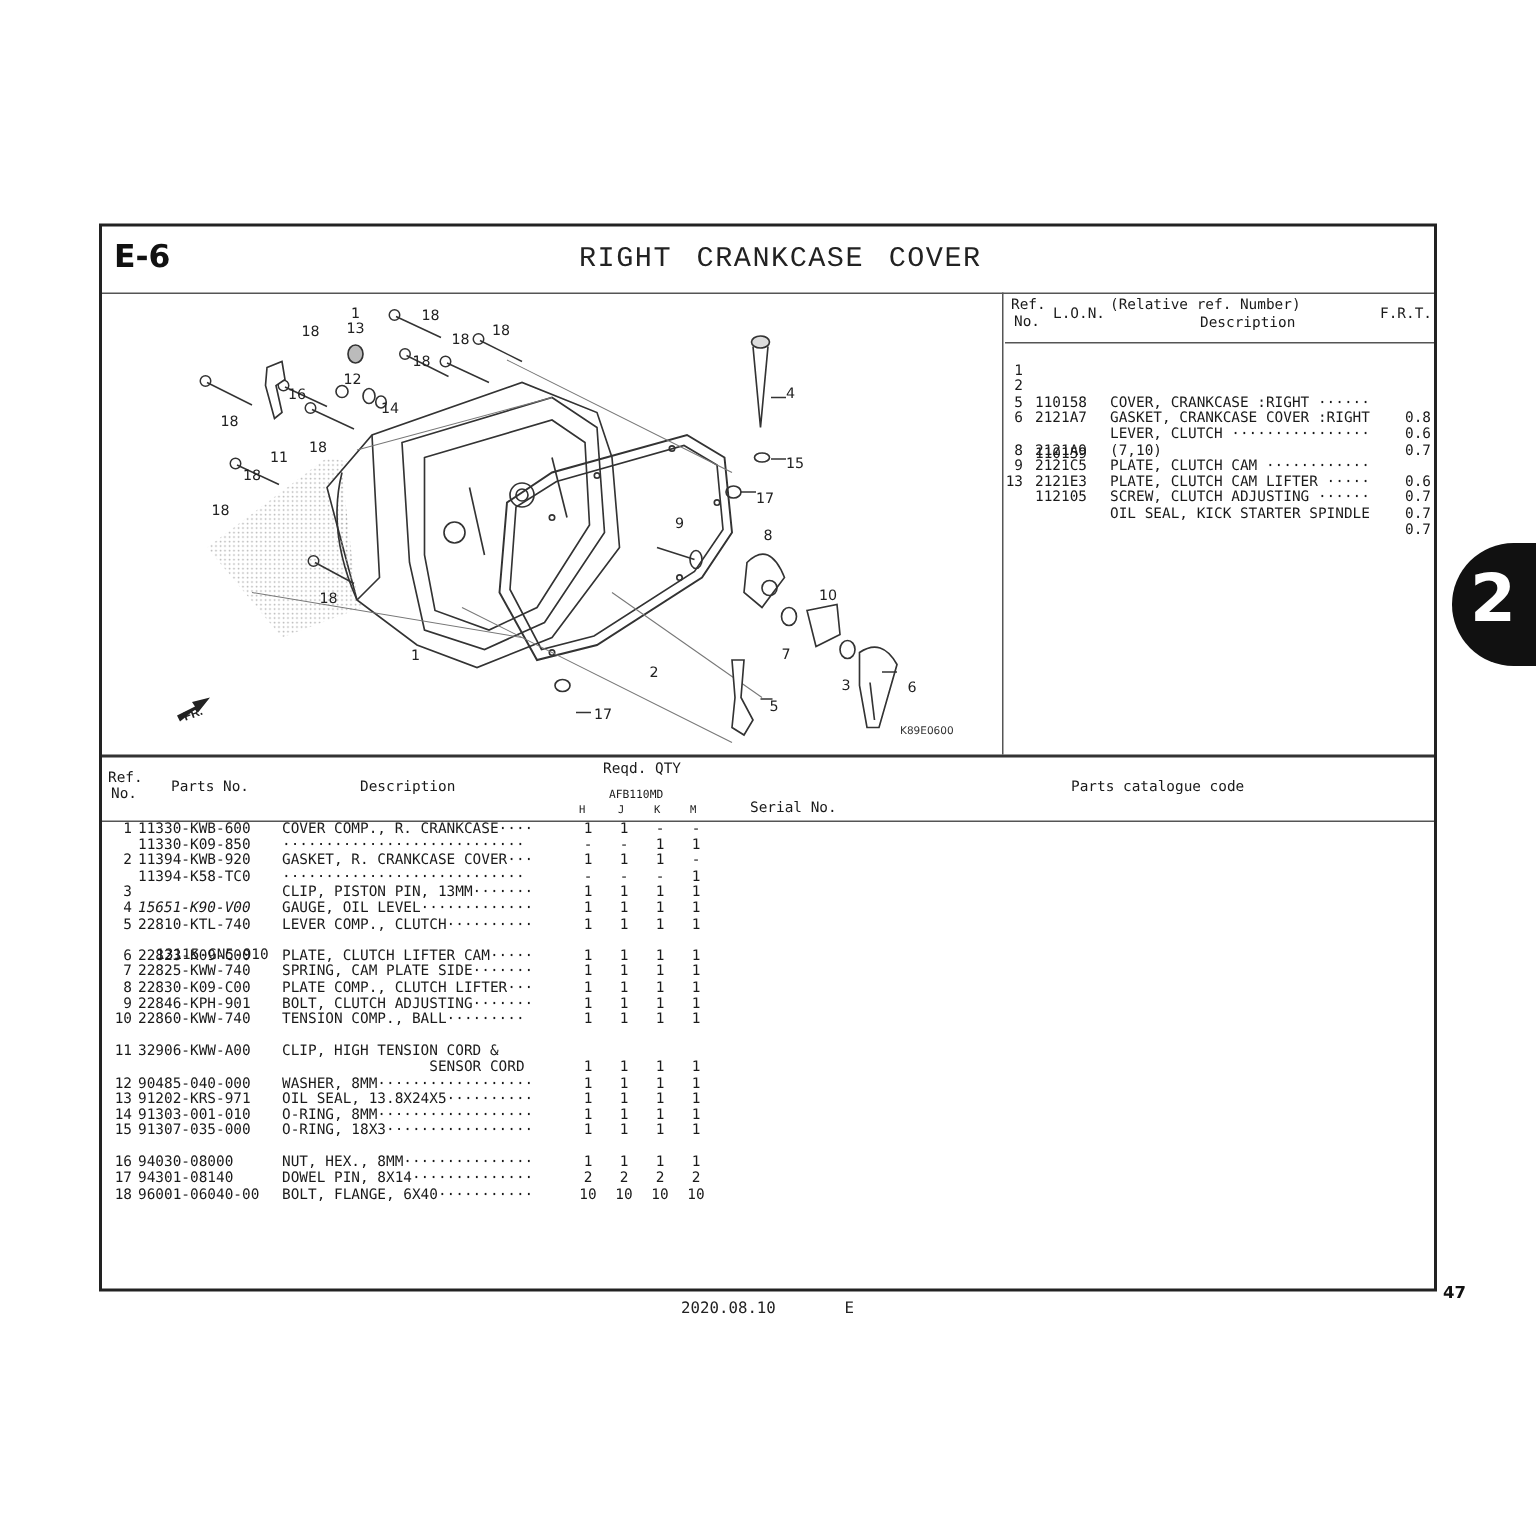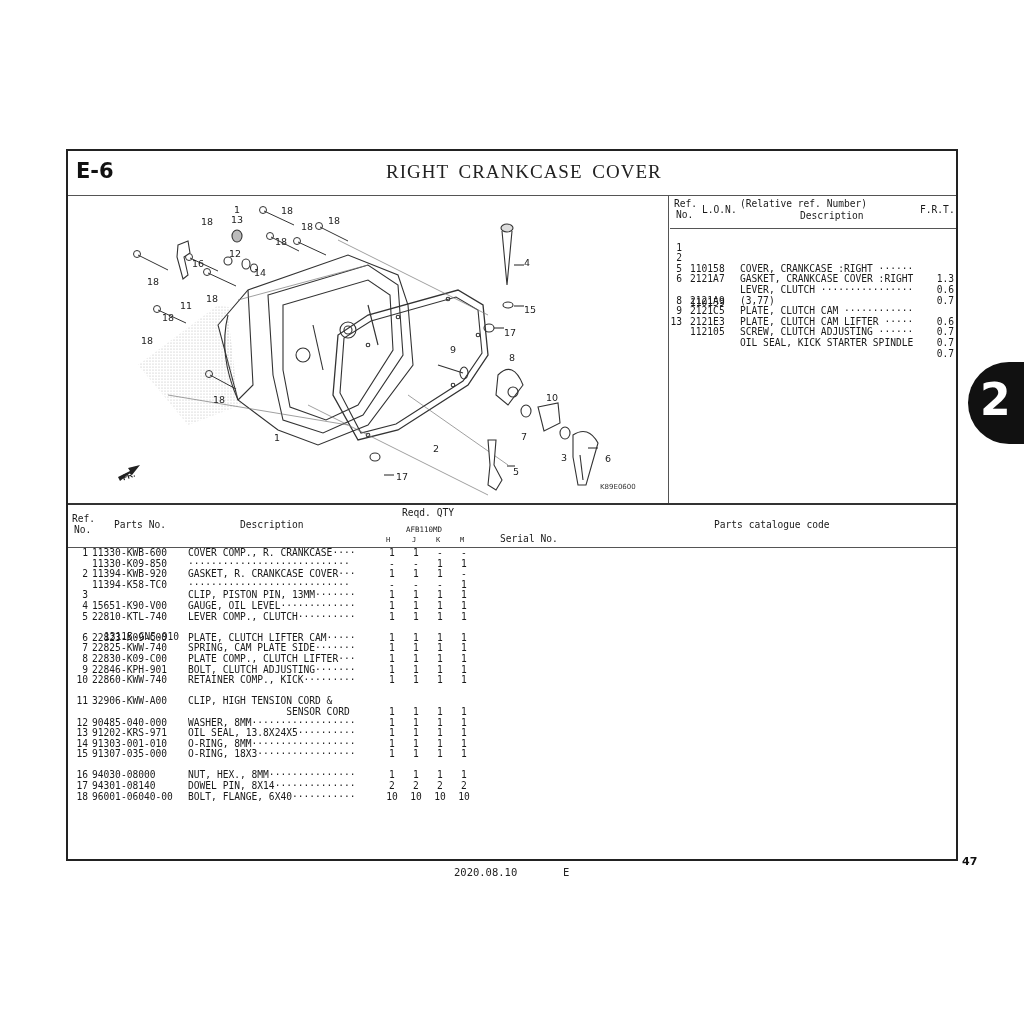--- a/index.html
+++ b/index.html
@@ -1,20 +1,20 @@
 <!DOCTYPE html>
 <html><head>
 <meta charset="utf-8">
 <style>
   html, body { margin:0; padding:0; background:#ffffff; }
   body { width:1024px; height:1024px; position:relative; overflow:hidden; font-family:"DejaVu Sans Mono", monospace; color:#1a1a1a; }
   .frame { position:absolute; left:66px; top:149px; width:892px; height:712px; border:2px solid #222; box-sizing:border-box; }
   .title-bar { position:absolute; left:0; top:0; right:0; height:44px; border-bottom:1.5px solid #555; }
   .section-code { position:absolute; left:8px; top:8px; font-family:"DejaVu Sans", sans-serif; font-weight:bold; font-size:21px; color:#111; }
-  .section-title { position:absolute; left:318px; top:10px; font-family:Liberation Serif, serif; font-size:19px; letter-spacing:1px; color:#222; word-spacing:4px; }
+  .section-title { position:absolute; left:318px; top:10px; font-family:Liberation Mono, monospace; font-size:19px; letter-spacing:1px; color:#222; word-spacing:4px; }
   .illus { position:absolute; left:0; top:44px; width:600px; height:308px; border-right:1.5px solid #555; }
   .frt { position:absolute; left:602px; top:44px; right:0; height:308px; font-size:9.6px; line-height:10.6px; }
   .frt-head { position:absolute; left:0; right:0; top:0; height:33px; border-bottom:1.5px solid #555; }
   .frt-head span { position:absolute; white-space:nowrap; }
   .frt-rows { position:absolute; top:37px; left:0; right:0; }
   .frt-row { position:relative; height:10.6px; white-space:pre; }
   .frt-row span { position:absolute; white-space:pre; }
   .parts-head { position:absolute; left:0; top:352px; right:0; height:42px; border-top:2px solid #333; border-bottom:1.5px solid #555; font-size:9.6px; }
   .parts-head span { position:absolute; white-space:nowrap; }
   .parts-rows { position:absolute; left:0; top:396px; right:0; font-size:9.6px; }
@@ -145,38 +145,38 @@
       <span style="left:32px; top:10px;">L.O.N.</span>
       <span style="left:70px; top:4px;">(Relative ref. Number)</span>
       <span style="left:130px; top:16px;">Description</span>
       <span style="left:250px; top:10px;">F.R.T.</span>
     </div>
     <div class="frt-rows">
       <div class="frt-row">
         <span style="right:274px; text-align:right;">1</span>
         <span style="left:20px;margin-top:45px;">110159</span>
         <span style="left:70px;">COVER, CRANKCASE :RIGHT ······</span>
-        <span style="right:2px;">1.3</span>
+        <span style="right:2px;">0.8</span>
       </div>
       <div class="frt-row">
         <span style="right:274px;">2</span>
         <span style="left:20px;">110158</span>
         <span style="left:70px;">GASKET, CRANKCASE COVER :RIGHT</span>
         <span style="right:2px;">0.6</span>
       </div>
       <div class="frt-row">
         <span style="right:274px;">5</span>
         <span style="left:20px;">2121A7</span>
         <span style="left:70px;">LEVER, CLUTCH ················</span>
         <span style="right:2px;">0.7</span>
       </div>
       <div class="frt-row">
         <span style="right:274px;">6</span>
         <span style="left:20px;"></span>
-        <span style="left:70px;">(3,77)</span>
+        <span style="left:70px;">(7,10)</span>
         <span style="right:2px;"></span>
       </div>
       <div class="frt-row">
         <span style="right:274px;"></span>
         <span style="left:20px;">2121A9</span>
         <span style="left:70px;">PLATE, CLUTCH CAM ············</span>
         <span style="right:2px;">0.6</span>
       </div>
       <div class="frt-row">
         <span style="right:274px;">8</span>
@@ -213,28 +213,28 @@
     <span style="left:432px; top:28px;">Serial No.</span>
     <span style="left:646px; top:14px;">Parts catalogue code</span>
   </div>
 
   <div class="parts-rows">
     <div class="prow"><span style="left:0; width:20px; text-align:right;">1</span><span style="left:24px;">11330-KWB-600</span><span style="left:120px;">COVER COMP., R. CRANKCASE····</span><span class="q" style="left:315px;">1</span><span class="q" style="left:339px;">1</span><span class="q" style="left:363px;">-</span><span class="q" style="left:387px;">-</span></div>
     <div class="prow"><span style="left:0; width:20px; text-align:right;"></span><span style="left:24px;">11330-K09-850</span><span style="left:120px;">····························</span><span class="q" style="left:315px;">-</span><span class="q" style="left:339px;">-</span><span class="q" style="left:363px;">1</span><span class="q" style="left:387px;">1</span></div>
     <div class="prow"><span style="left:0; width:20px; text-align:right;">2</span><span style="left:24px;">11394-KWB-920</span><span style="left:120px;">GASKET, R. CRANKCASE COVER···</span><span class="q" style="left:315px;">1</span><span class="q" style="left:339px;">1</span><span class="q" style="left:363px;">1</span><span class="q" style="left:387px;">-</span></div>
     <div class="prow"><span style="left:0; width:20px; text-align:right;"></span><span style="left:24px;">11394-K58-TC0</span><span style="left:120px;">····························</span><span class="q" style="left:315px;">-</span><span class="q" style="left:339px;">-</span><span class="q" style="left:363px;">-</span><span class="q" style="left:387px;">1</span></div>
     <div class="prow"><span style="left:0; width:20px; text-align:right;">3</span><span style="left:36px;margin-top:42px;">13115-GN5-910</span><span style="left:120px;">CLIP, PISTON PIN, 13MM·······</span><span class="q" style="left:315px;">1</span><span class="q" style="left:339px;">1</span><span class="q" style="left:363px;">1</span><span class="q" style="left:387px;">1</span></div>
-    <div class="prow"><span style="left:0; width:20px; text-align:right;">4</span><span style="left:24px;">15651-K90-V00</span><span style="left:120px;">GAUGE, OIL LEVEL·············</span><span class="q" style="left:315px;">1</span><span class="q" style="left:339px;">1</span><span class="q" style="left:363px;">1</span><span class="q" style="left:387px;">1</span></div>
+    <div class="prow"><span style="left:0; width:20px; text-align:right;">4</span><span style="left:24px;font-style:italic;">15651-K90-V00</span><span style="left:120px;">GAUGE, OIL LEVEL·············</span><span class="q" style="left:315px;">1</span><span class="q" style="left:339px;">1</span><span class="q" style="left:363px;">1</span><span class="q" style="left:387px;">1</span></div>
     <div class="prow"><span style="left:0; width:20px; text-align:right;">5</span><span style="left:24px;">22810-KTL-740</span><span style="left:120px;">LEVER COMP., CLUTCH··········</span><span class="q" style="left:315px;">1</span><span class="q" style="left:339px;">1</span><span class="q" style="left:363px;">1</span><span class="q" style="left:387px;">1</span></div>
     <div class="gap"></div>
     <div class="prow"><span style="left:0; width:20px; text-align:right;">6</span><span style="left:24px;">22823-K09-C00</span><span style="left:120px;">PLATE, CLUTCH LIFTER CAM·····</span><span class="q" style="left:315px;">1</span><span class="q" style="left:339px;">1</span><span class="q" style="left:363px;">1</span><span class="q" style="left:387px;">1</span></div>
     <div class="prow"><span style="left:0; width:20px; text-align:right;">7</span><span style="left:24px;">22825-KWW-740</span><span style="left:120px;">SPRING, CAM PLATE SIDE·······</span><span class="q" style="left:315px;">1</span><span class="q" style="left:339px;">1</span><span class="q" style="left:363px;">1</span><span class="q" style="left:387px;">1</span></div>
     <div class="prow"><span style="left:0; width:20px; text-align:right;">8</span><span style="left:24px;">22830-K09-C00</span><span style="left:120px;">PLATE COMP., CLUTCH LIFTER···</span><span class="q" style="left:315px;">1</span><span class="q" style="left:339px;">1</span><span class="q" style="left:363px;">1</span><span class="q" style="left:387px;">1</span></div>
     <div class="prow"><span style="left:0; width:20px; text-align:right;">9</span><span style="left:24px;">22846-KPH-901</span><span style="left:120px;">BOLT, CLUTCH ADJUSTING·······</span><span class="q" style="left:315px;">1</span><span class="q" style="left:339px;">1</span><span class="q" style="left:363px;">1</span><span class="q" style="left:387px;">1</span></div>
-    <div class="prow"><span style="left:0; width:20px; text-align:right;">10</span><span style="left:24px;">22860-KWW-740</span><span style="left:120px;">RETAINER COMP., KICK·········</span><span class="q" style="left:315px;">1</span><span class="q" style="left:339px;">1</span><span class="q" style="left:363px;">1</span><span class="q" style="left:387px;">1</span></div>
+    <div class="prow"><span style="left:0; width:20px; text-align:right;">10</span><span style="left:24px;">22860-KWW-740</span><span style="left:120px;">TENSION COMP., BALL·········</span><span class="q" style="left:315px;">1</span><span class="q" style="left:339px;">1</span><span class="q" style="left:363px;">1</span><span class="q" style="left:387px;">1</span></div>
     <div class="gap"></div>
     <div class="prow"><span style="left:0; width:20px; text-align:right;">11</span><span style="left:24px;">32906-KWW-A00</span><span style="left:120px;">CLIP, HIGH TENSION CORD &amp;</span></div>
     <div class="prow"><span style="left:120px;">                 SENSOR CORD</span><span class="q" style="left:315px;">1</span><span class="q" style="left:339px;">1</span><span class="q" style="left:363px;">1</span><span class="q" style="left:387px;">1</span></div>
     <div class="prow"><span style="left:0; width:20px; text-align:right;">12</span><span style="left:24px;text-align:right;">90485-040-000</span><span style="left:120px;">WASHER, 8MM··················</span><span class="q" style="left:315px;">1</span><span class="q" style="left:339px;">1</span><span class="q" style="left:363px;">1</span><span class="q" style="left:387px;">1</span></div>
     <div class="prow"><span style="left:0; width:20px; text-align:right;">13</span><span style="left:24px;">91202-KRS-971</span><span style="left:120px;">OIL SEAL, 13.8X24X5··········</span><span class="q" style="left:315px;">1</span><span class="q" style="left:339px;">1</span><span class="q" style="left:363px;">1</span><span class="q" style="left:387px;">1</span></div>
     <div class="prow"><span style="left:0; width:20px; text-align:right;">14</span><span style="left:24px;">91303-001-010</span><span style="left:120px;">O-RING, 8MM··················</span><span class="q" style="left:315px;">1</span><span class="q" style="left:339px;">1</span><span class="q" style="left:363px;">1</span><span class="q" style="left:387px;">1</span></div>
     <div class="prow"><span style="left:0; width:20px; text-align:right;">15</span><span style="left:24px;">91307-035-000</span><span style="left:120px;">O-RING, 18X3·················</span><span class="q" style="left:315px;">1</span><span class="q" style="left:339px;">1</span><span class="q" style="left:363px;">1</span><span class="q" style="left:387px;">1</span></div>
     <div class="gap"></div>
     <div class="prow"><span style="left:0; width:20px; text-align:right;">16</span><span style="left:24px;">94030-08000</span><span style="left:120px;">NUT, HEX., 8MM···············</span><span class="q" style="left:315px;">1</span><span class="q" style="left:339px;">1</span><span class="q" style="left:363px;">1</span><span class="q" style="left:387px;">1</span></div>
     <div class="prow"><span style="left:0; width:20px; text-align:right;">17</span><span style="left:24px;">94301-08140</span><span style="left:120px;">DOWEL PIN, 8X14··············</span><span class="q" style="left:315px;">2</span><span class="q" style="left:339px;">2</span><span class="q" style="left:363px;">2</span><span class="q" style="left:387px;">2</span></div>

